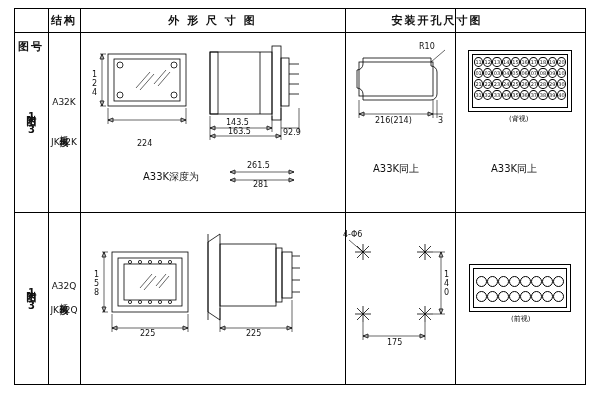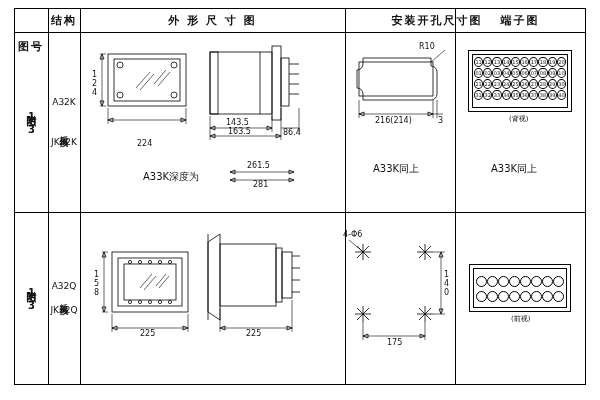--- a/index.html
+++ b/index.html
@@ -58,23 +58,20 @@
   </div>
   <div class="hdr" style="left:48px;top:8px;width:32px;height:24px;">
     <span>结构</span>
   </div>
   <div class="hdr" style="left:80px;top:8px;width:265px;height:24px;">
     <span>外 形 尺 寸 图</span>
   </div>
   <div class="hdr" style="left:345px;top:8px;width:110px;height:24px;margin-left:37px;">
     <span>安装开孔尺寸图</span>
   </div>
-  <div class="hdr" style="left:455px;top:8px;width:130px;height:24px;">
-    <span>端子图</span>
-  </div>
 
   <div class="colA" style="left:14px;top:32px;width:34px;height:180px;">
     <div style="writing-mode:vertical-rl;text-orientation:upright;letter-spacing:2px;">附图13</div>
   </div>
   <div class="colB" style="left:48px;top:32px;width:32px;height:180px;">
     <div style="margin-bottom:20px;">A32K</div>
     <div style="writing-mode:vertical-rl;text-orientation:upright;letter-spacing:1px;margin-bottom:4px;">板后接线</div>
     <div>JK32K</div>
   </div>
 
@@ -134,21 +131,21 @@
       <path class="st" d="M214,140 l-5,-2 l0,4 z" fill="#000"></path>
       <line class="stT" x1="150" y1="148" x2="214" y2="148"></line>
       <path class="st" d="M150,148 l5,-2 l0,4 z" fill="#000"></path>
       <path class="st" d="M214,148 l-5,-2 l0,4 z" fill="#000"></path>
     </svg>
 
     <div class="lbl" style="left:10px;top:38px;writing-mode:vertical-rl;text-orientation:upright;">124</div>
     <div class="lbl" style="left:57px;top:107px;">224</div>
     <div class="lbl" style="left:146px;top:86px;">143.5</div>
     <div class="lbl" style="left:148px;top:95px;">163.5</div>
-    <div class="lbl" style="left:203px;top:96px;">86.4</div>
+    <div class="lbl" style="left:203px;top:96px;">92.9</div>
     <div class="lbl" style="left:167px;top:129px;">261.5</div>
     <div class="lbl" style="left:173px;top:148px;">281</div>
     <div class="cn" style="left:63px;top:138px;">A33K深度为</div>
   </div>
 
   <div style="position:absolute;left:345px;top:32px;width:110px;height:180px;">
     <svg width="110" height="180" viewBox="0 0 110 180">
       <path class="st" d="M18,26 L86,26 L86,34 A6,6 0 0 1 92,40 L92,62 A6,6 0 0 1 86,68 L18,68 L18,62 A6,6 0 0 0 12,56 L12,38 A6,6 0 0 0 18,32 Z"></path>
       <rect class="st" x="14" y="30" width="74" height="34"></rect>
       <line class="stT" x1="86" y1="30" x2="100" y2="18"></line>

